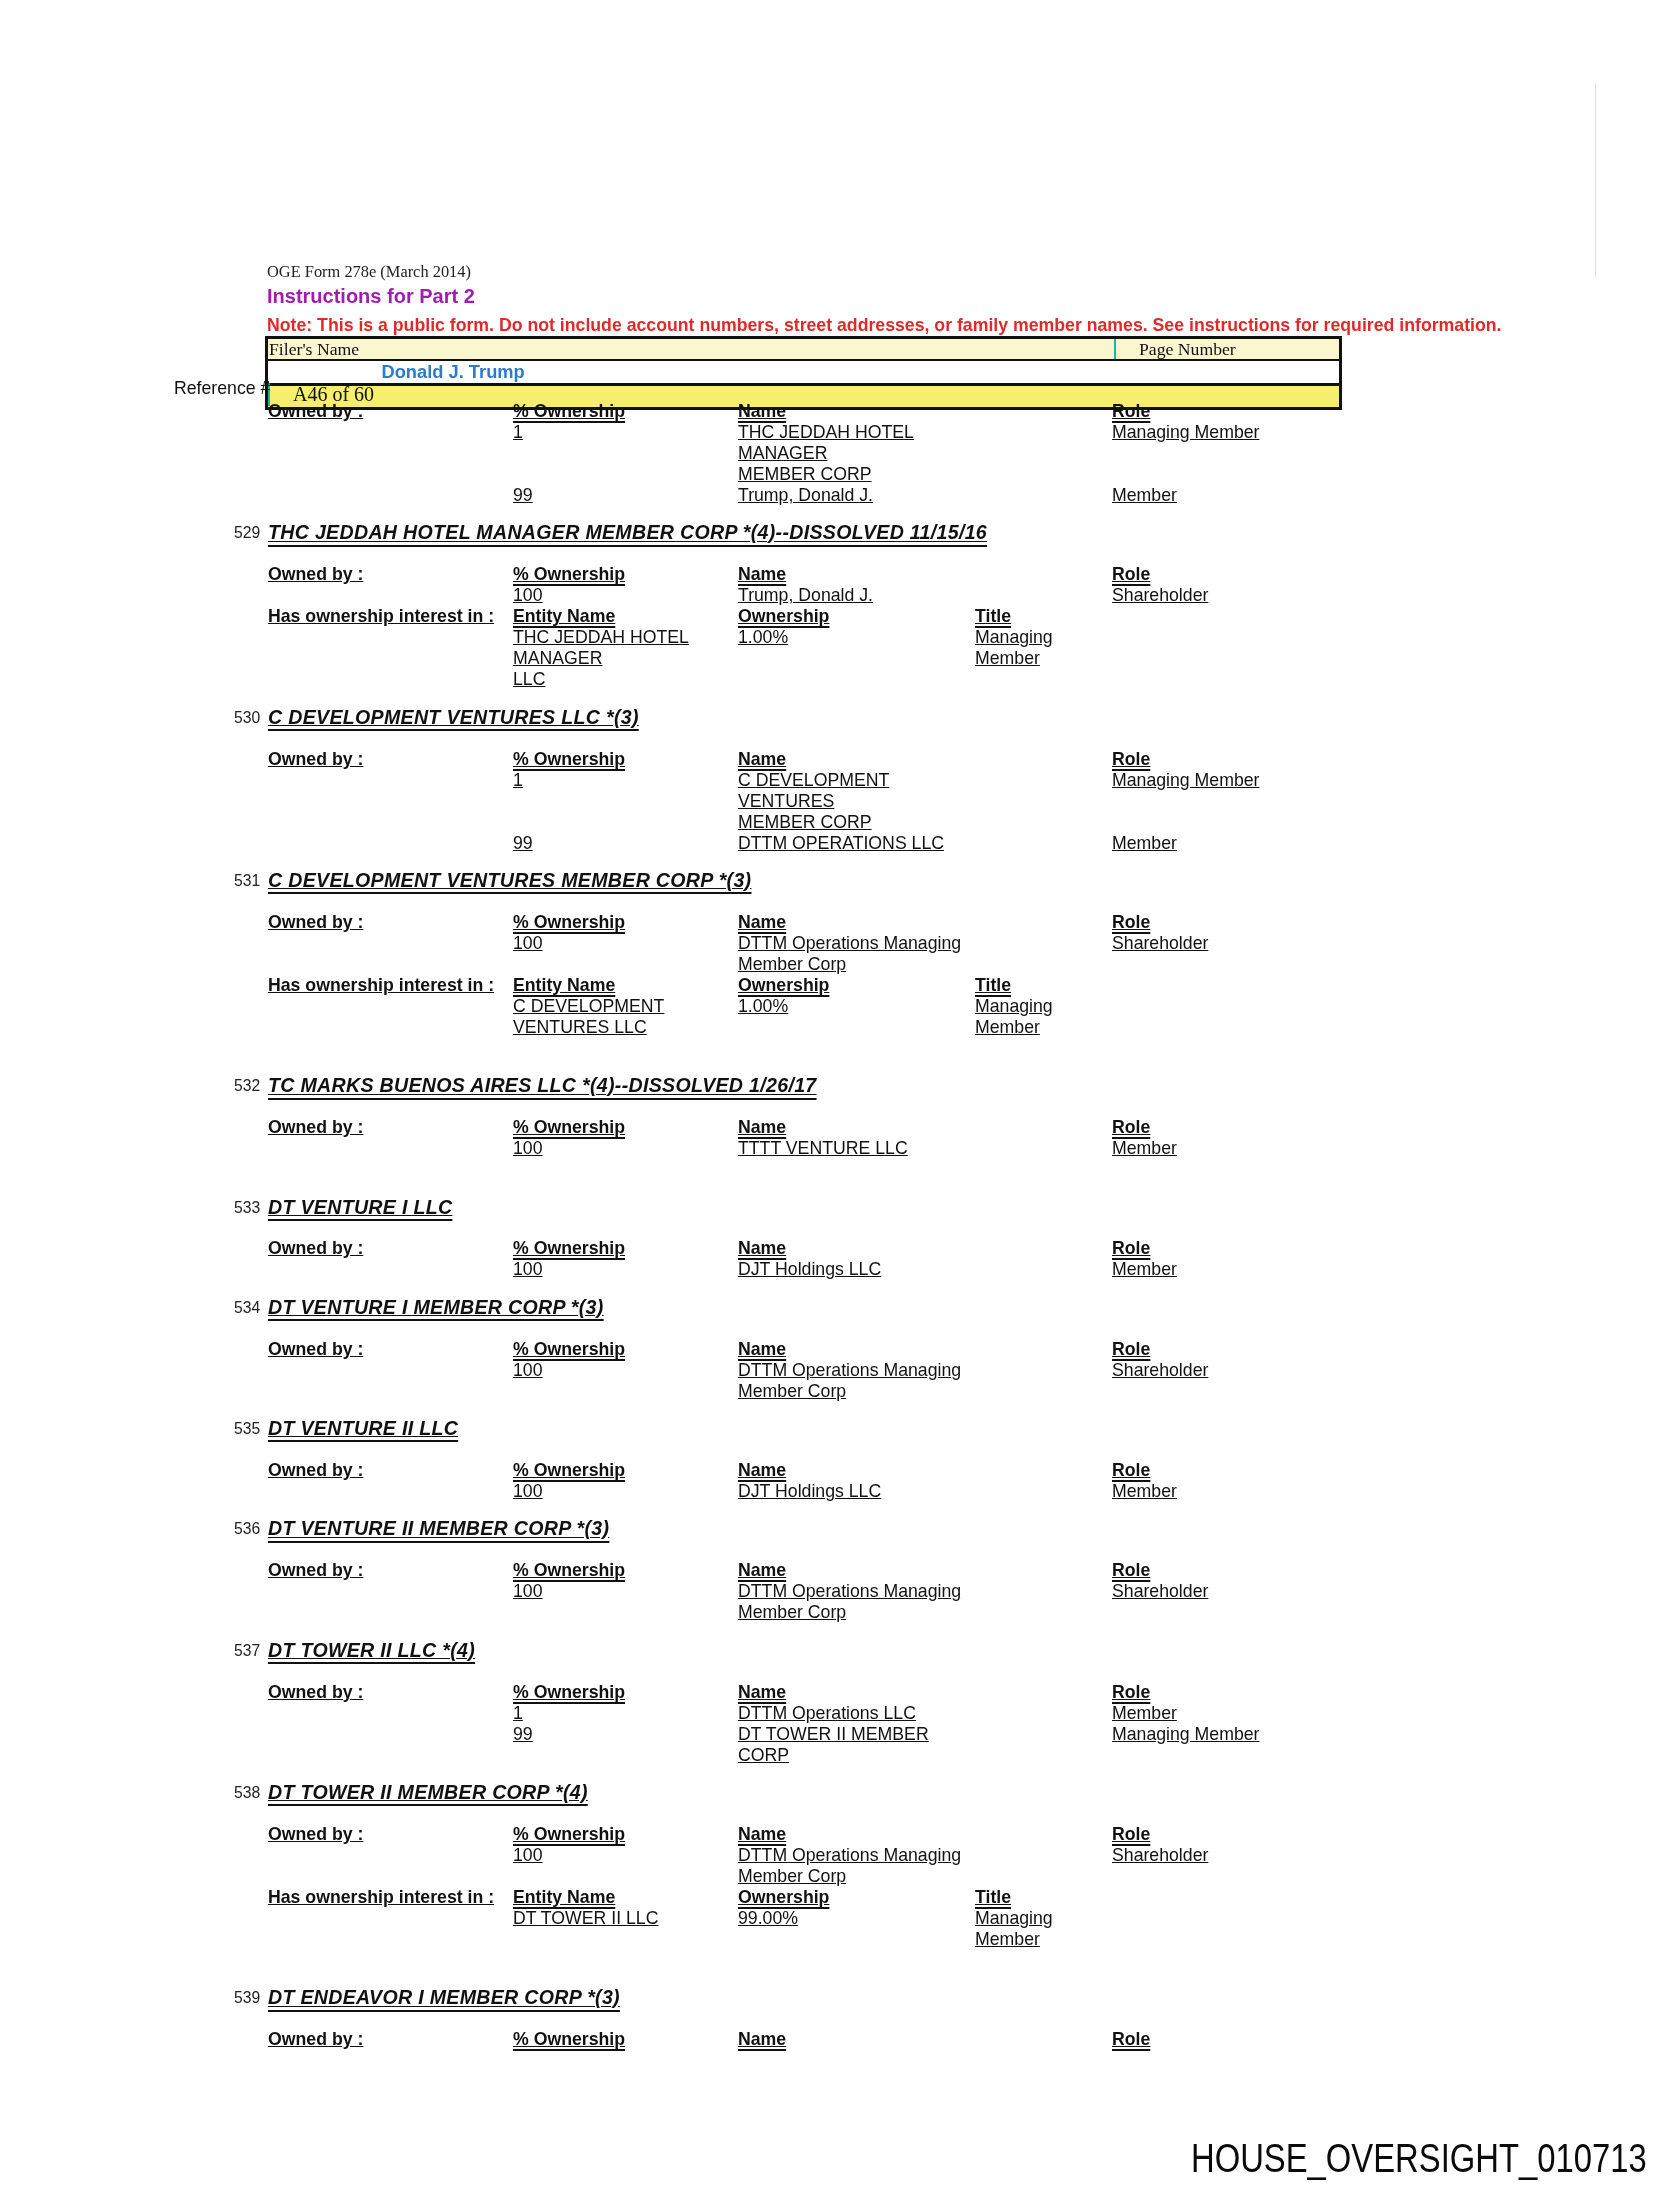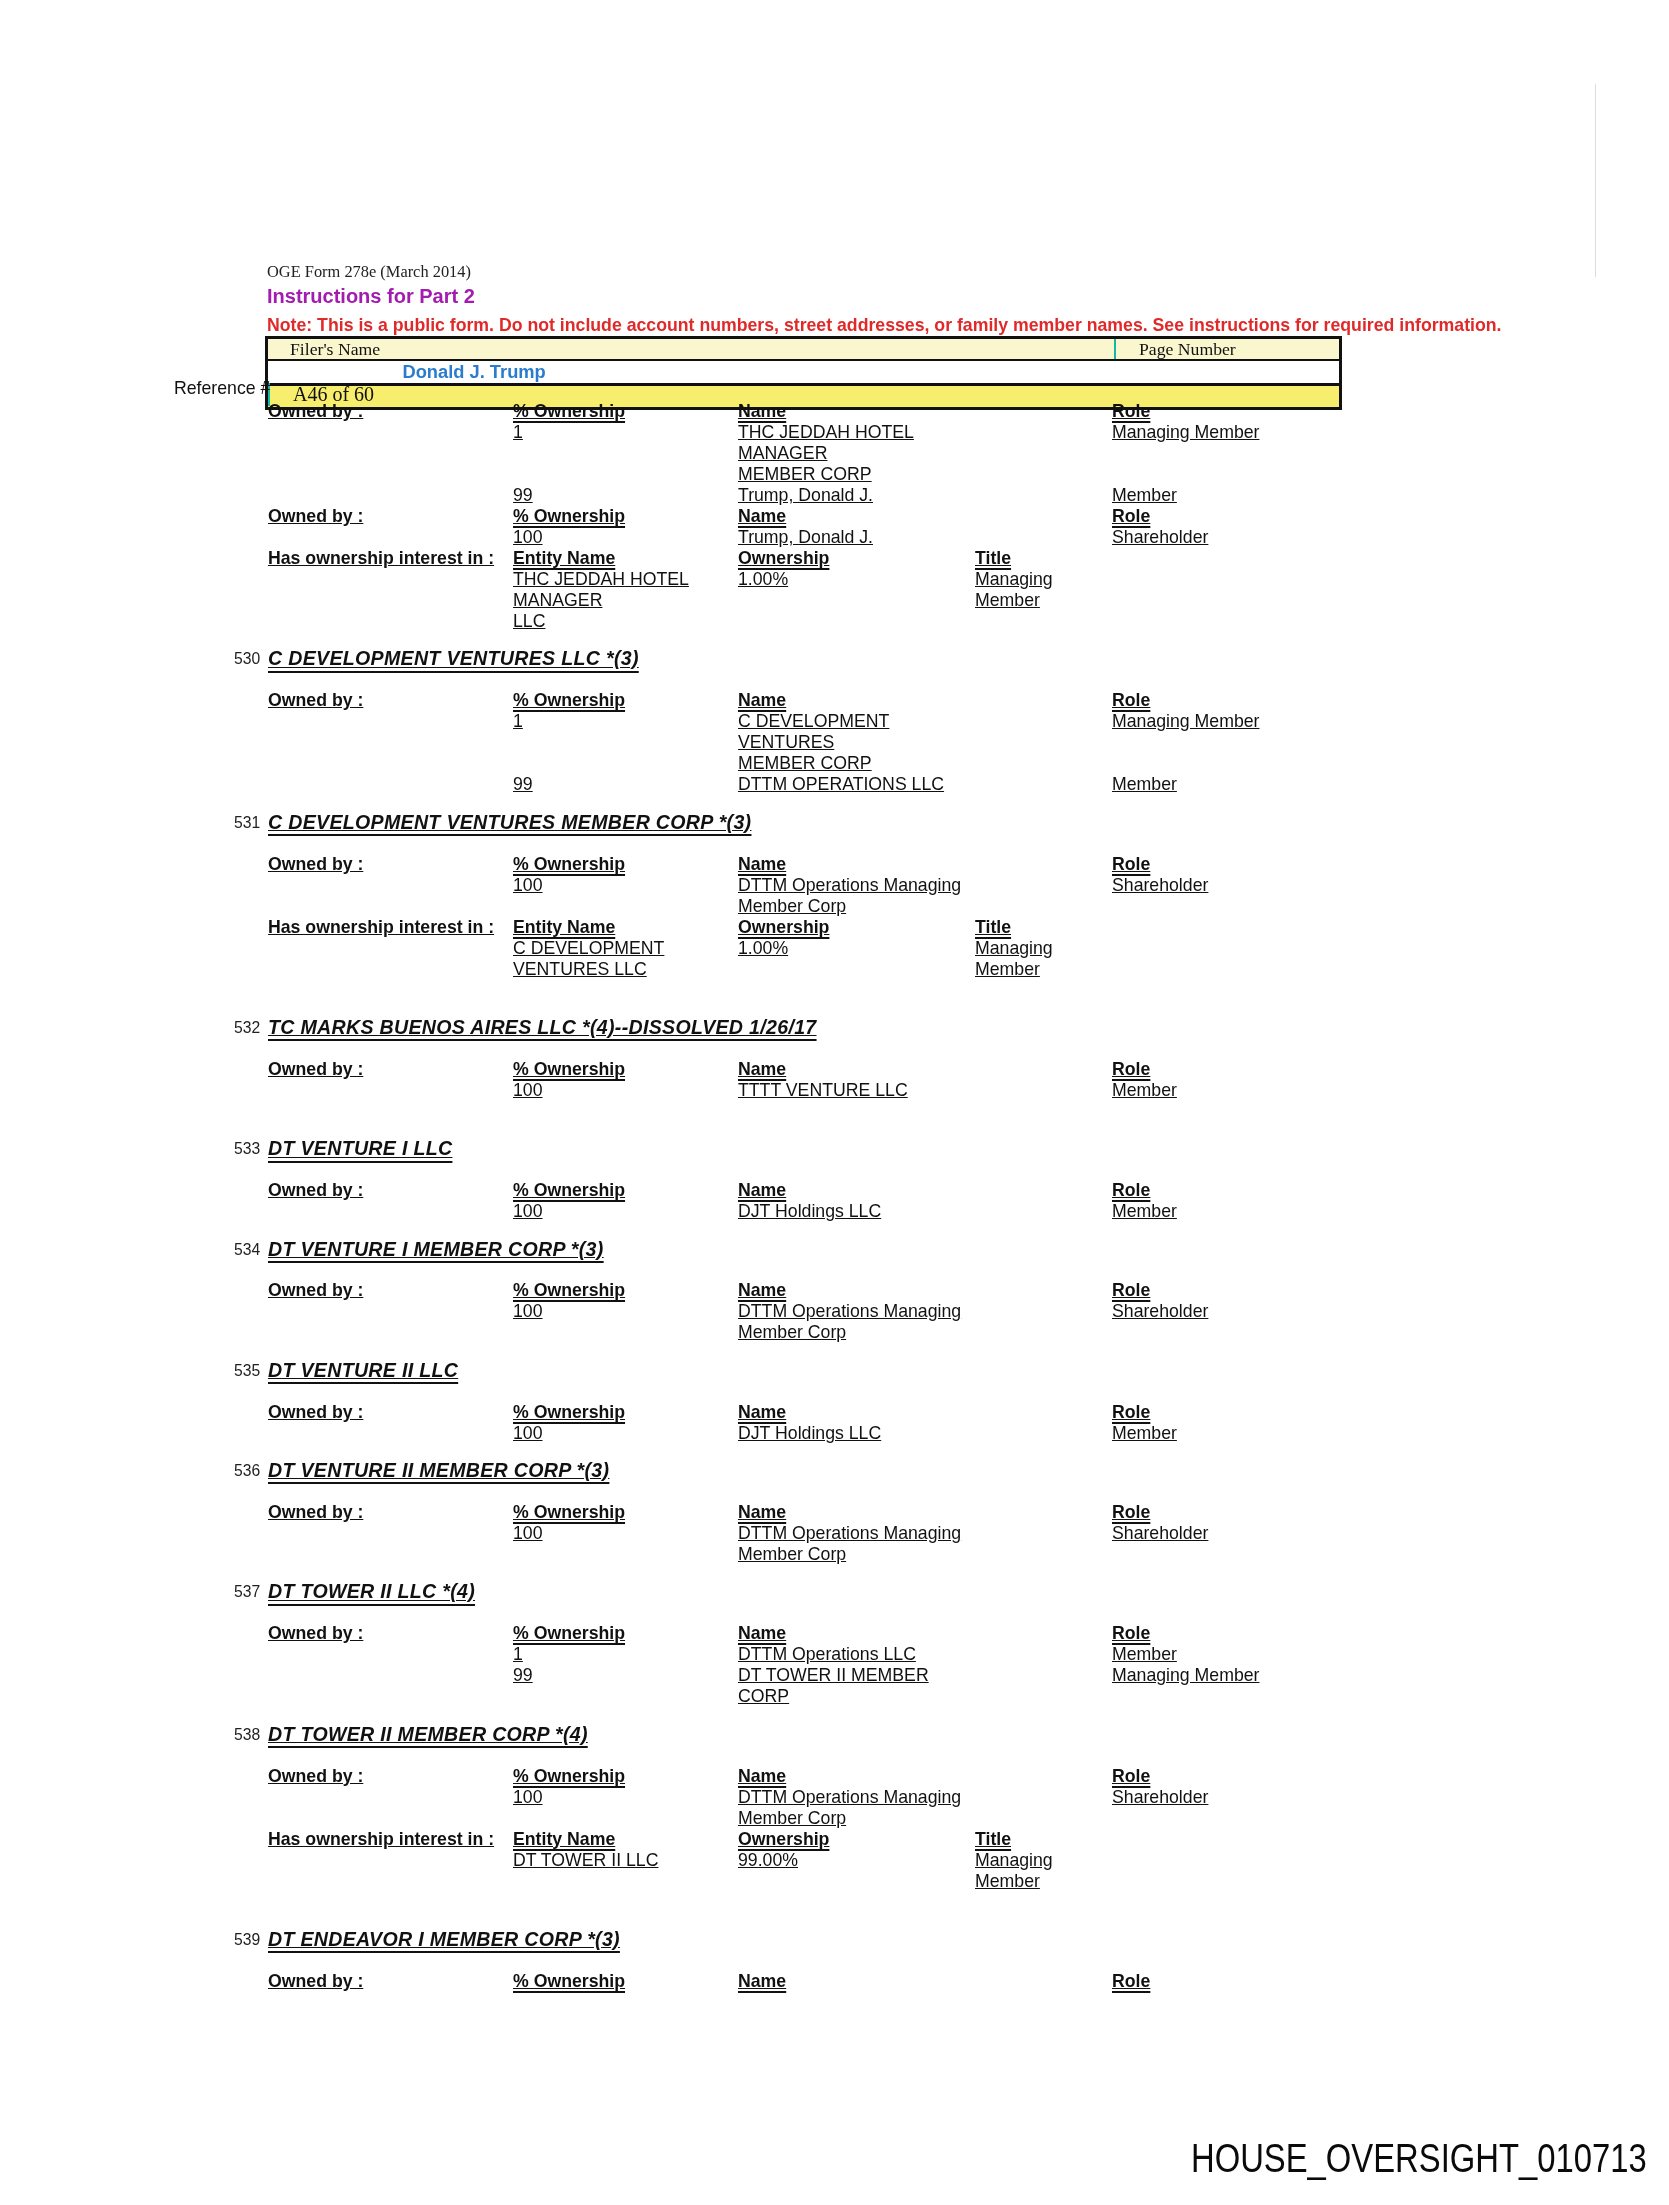--- a/index.html
+++ b/index.html
@@ -13,21 +13,21 @@
   .form-line  { position:absolute; left:267px; top:262px; font-family:"Liberation Serif", serif; font-size:16.4px; color:#222; }
   .page-title { position:absolute; left:267px; top:285px; font-size:20px; font-weight:bold; color:#a21caf; }
   .note-line  { position:absolute; left:267px; top:315px; font-size:17.7px; font-weight:bold; color:#e02a2a; }
 
   
   .filer-table { position:absolute; left:265px; top:336px; width:1077px; border:3.3px solid #111; border-bottom:none; box-sizing:border-box; }
   .ft-row { display:flex; align-items:center; box-sizing:border-box; }
   .ft-row.hdr  { background:#faf7cf; height:22px; border-bottom:2.6px solid #111; }
   .ft-row.filer{ background:#ffffff; height:25px; border-bottom:3.3px solid #111;flex-direction:column; }
   .ft-row.refr { background:#f7ee6d; height:23.6px; border-bottom:3.9px solid #111; }
-  .ft-c1 { width:846px; padding-left:22px; box-sizing:border-box; }
+  .ft-c1 { width:846px; padding-left:1px; box-sizing:border-box; }
   .ft-c2 { flex:1; align-self:stretch; display:flex; align-items:center; border-left:2px solid #14b8a6; padding-left:23px; box-sizing:border-box; }
   .ft-label { font-family:"Liberation Serif", serif; font-size:17.7px; color:#111; }
   .filer-name { font-size:18.3px; font-weight:bold; color:#2b7ccd; }
   .page-num { font-family:"Liberation Serif", serif; font-size:20px; color:#111; }
   .ref-label { position:absolute; left:174px; top:378px; font-size:17.7px; font-weight:normal; color:#111; }
 
   
   .content { position:absolute; left:268px; top:401px; width:1153px; font-size:17.7px; line-height:21px; color:#111;text-decoration:underline; }
   .row { display:grid; grid-template-columns:245px 225px 237px 137px auto; align-items:start; }
   .lbl { font-weight:bold; }
@@ -87,20 +87,21 @@
       <div class="row">
         <span></span>
         <span class="val">99</span>
         <span class="val">Trump, Donald J.</span>
         <span></span>
         <span class="val">Member</span>
       </div>
     </div>
 
     <div>
+      <div class="sec-head"><span class="ref-num">529</span><span class="sec-title">THC JEDDAH HOTEL MANAGER MEMBER CORP *(4)--DISSOLVED 11/15/16</span></div>
       <div class="row">
         <span class="lbl">Owned by :</span>
         <span class="colhead">% Ownership</span>
         <span class="colhead">Name</span>
         <span></span>
         <span class="colhead">Role</span>
       </div>
       <div class="row">
         <span></span>
         <span class="val">100</span>

